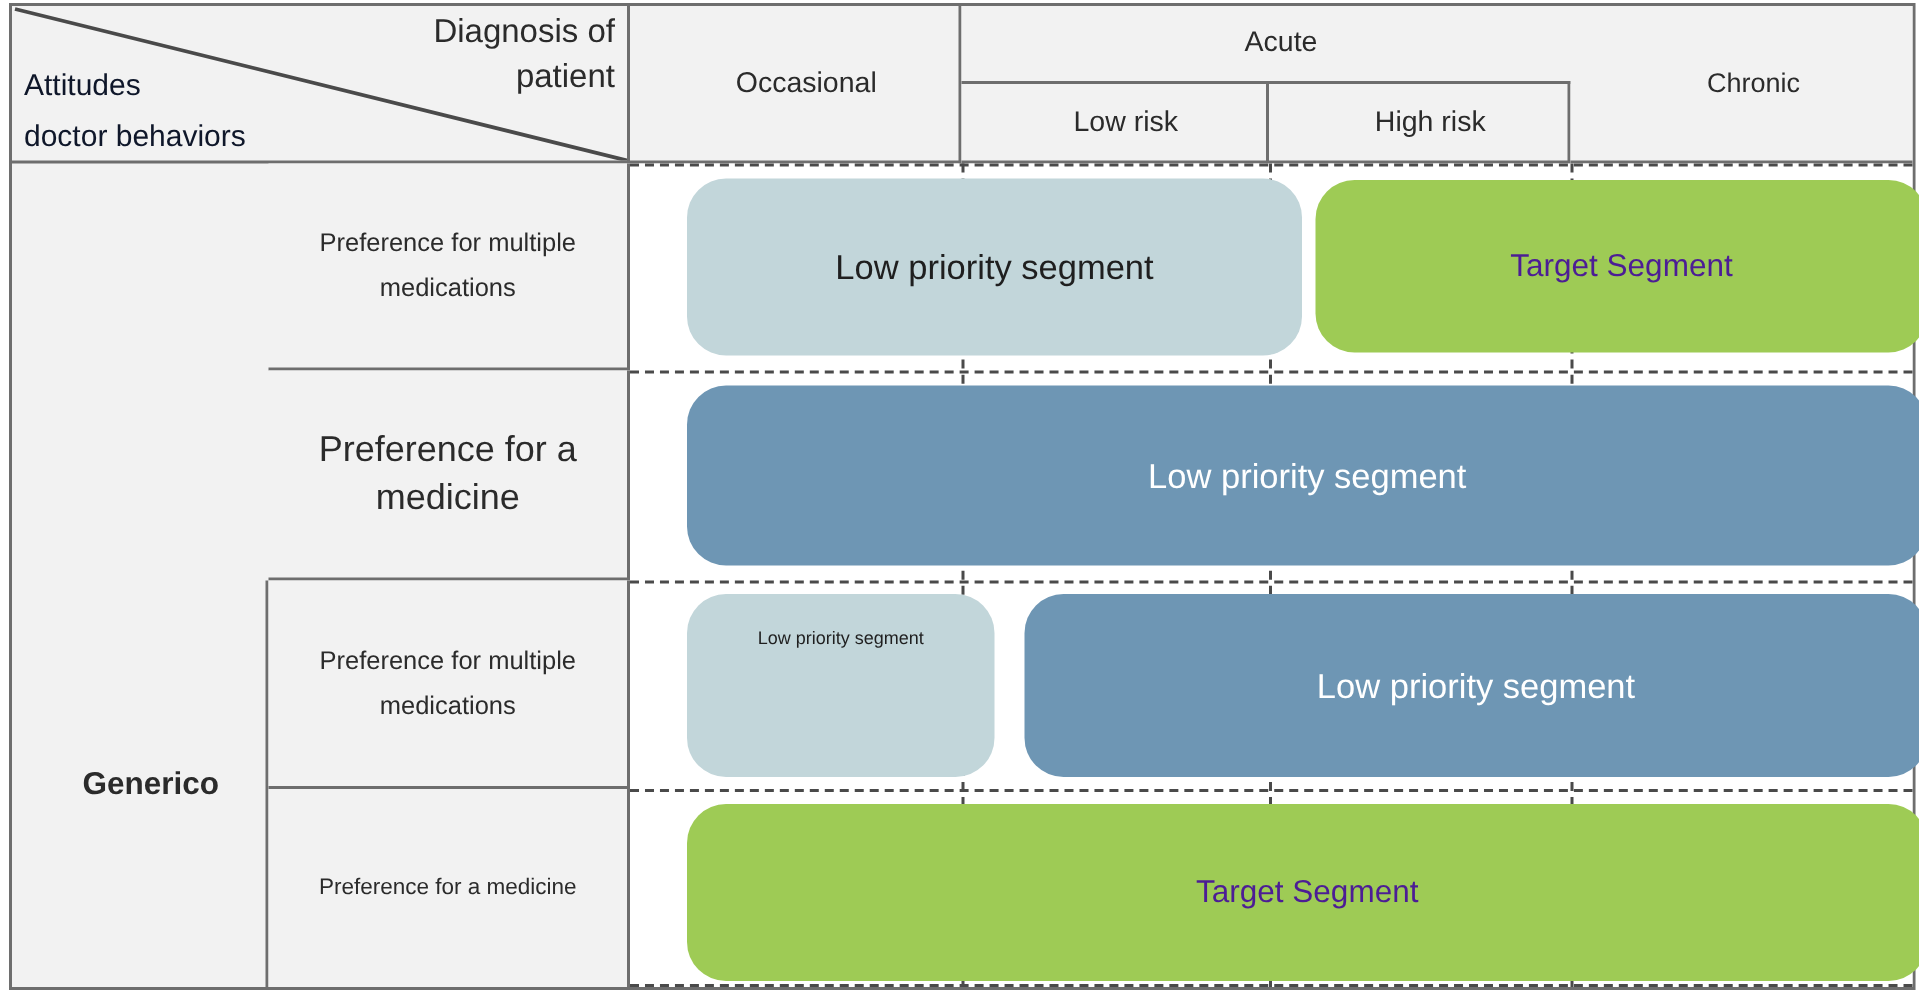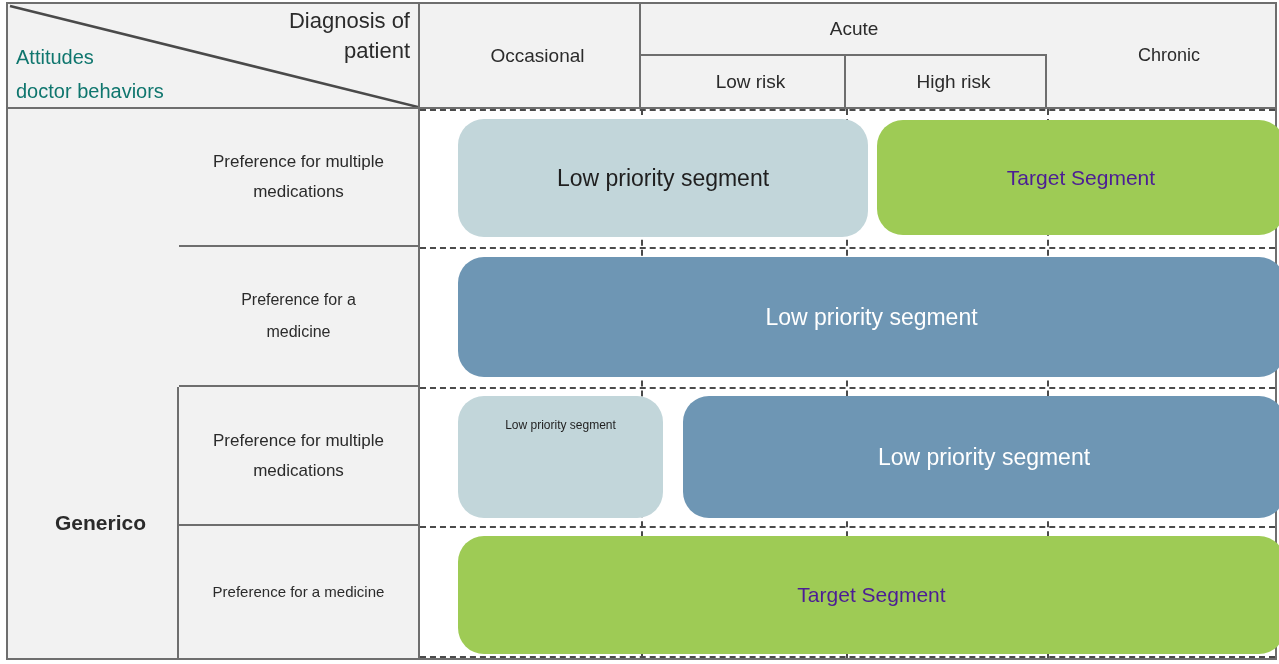--- a/index.html
+++ b/index.html
@@ -60,21 +60,21 @@
     line-height: 30px;
     color: #2b2b2b;
     width: 200px;
   }
   .corner-bl {
     position: absolute;
     left: 8px; top: 36px;
     text-align: left;
     font-size: 20px;
     line-height: 34px;
-    color: #0f766e;
+    color: #0f172a;
     width: 260px;
   }
 
   .hdr-occasional {
     left: 412px; top: 0;
     width: 221px; height: 105px;
     border-right: 2px solid #6e6e6e;
     border-bottom: 2px solid #6e6e6e;
     font-size: 19px;
   }
@@ -129,21 +129,21 @@
     border-bottom: 2px solid #6e6e6e;
     font-size: 17px;
     line-height: 30px;
     padding: 0 10px;
   }
   .sub-r2 {
     left: 171px; top: 243px;
     width: 241px; height: 140px;
     border-right: 2px solid #6e6e6e;
     border-bottom: 2px solid #6e6e6e;
-    font-size: 16px;
+    font-size: 24px;
     line-height: 32px;
     padding: 4px 10px;
   }
   .sub-r3 {
     left: 171px; top: 383px;
     width: 241px; height: 139px;
     border-right: 2px solid #6e6e6e;
     border-bottom: 2px solid #6e6e6e;
     font-size: 17px;
     line-height: 30px;

